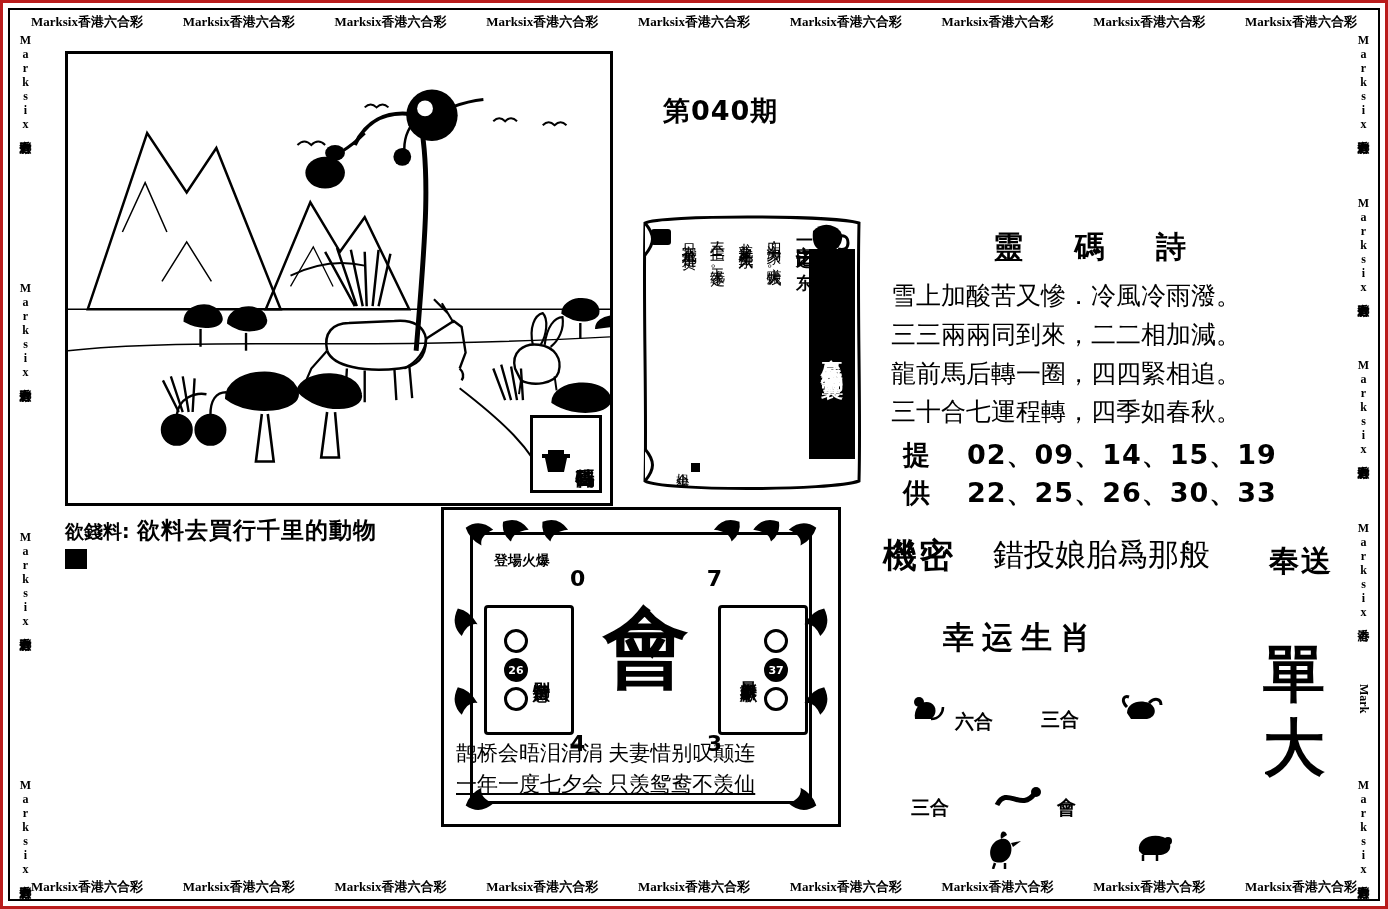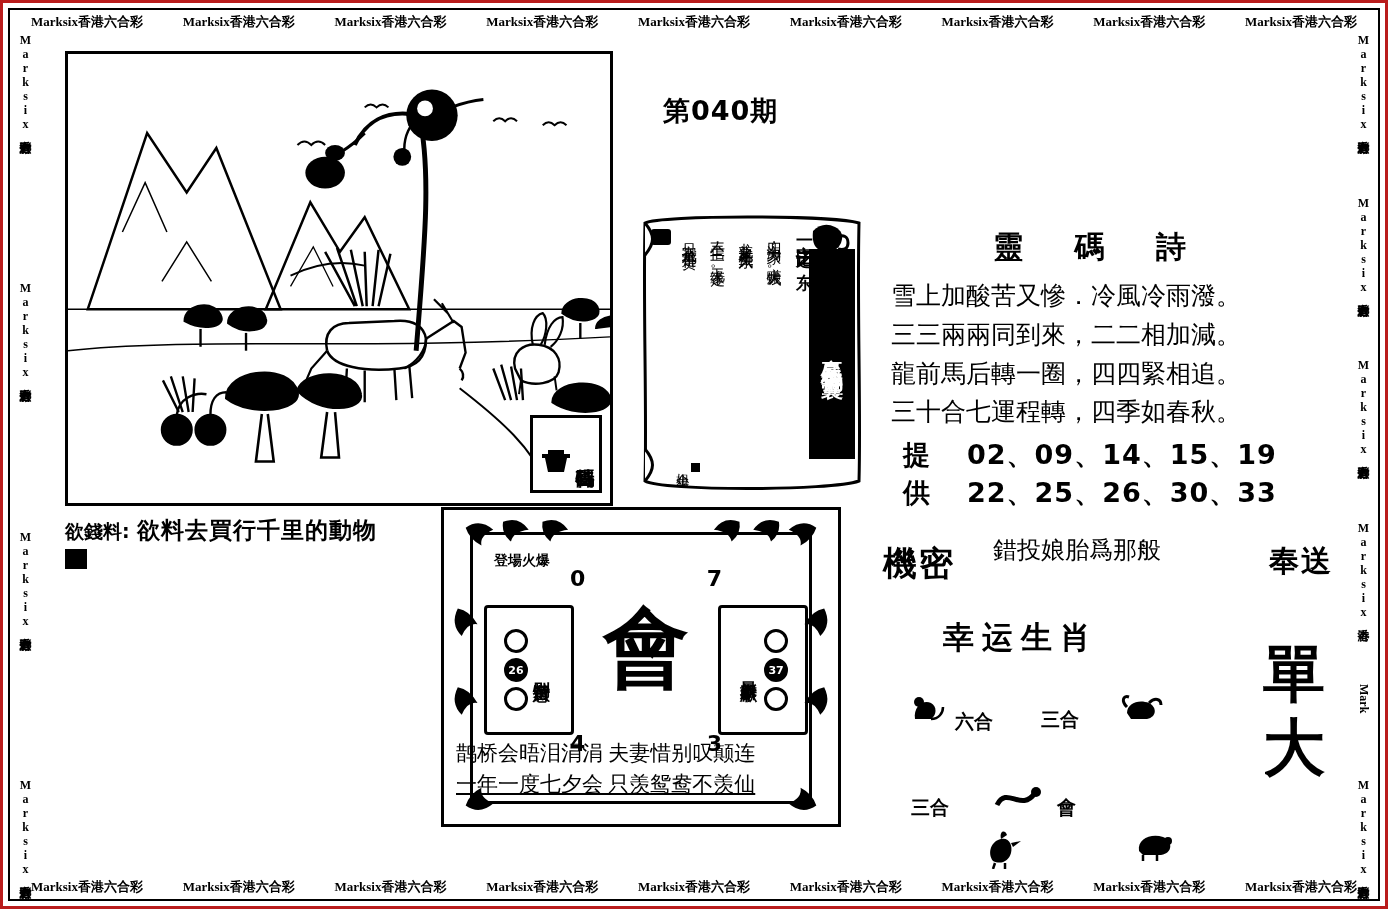--- a/index.html
+++ b/index.html
@@ -176,28 +176,28 @@
     font-weight:bold; font-size:27px;
   }
   .tigong .lbl { letter-spacing:4px; }
   .tigong .nums { letter-spacing:1px; }
 
   .jimi {
     position:absolute; left:840px; top:490px; width:450px;
     height:80px;
   }
   .jimi .big {
-    position:absolute; left:0; top:14px;
+    position:absolute; left:0; top:6px;
     font-family:"DejaVu Sans", sans-serif;
     font-weight:bold; font-size:34px; letter-spacing:2px;
   }
   .jimi .mid {
     position:absolute; left:110px; top:5px;
     font-family:Liberation Sans, sans-serif;
-    font-size:24px; line-height:1.5;
+    font-size:31px; line-height:1.5;
   }
   .jimi .send {
     position:absolute; right:0; top:14px;
     font-family:"DejaVu Sans", sans-serif;
     font-weight:bold; font-size:30px; letter-spacing:2px;
   }
 
   .lucky-title {
     position:absolute; left:900px; top:580px;
     font-family:"DejaVu Sans", sans-serif;

